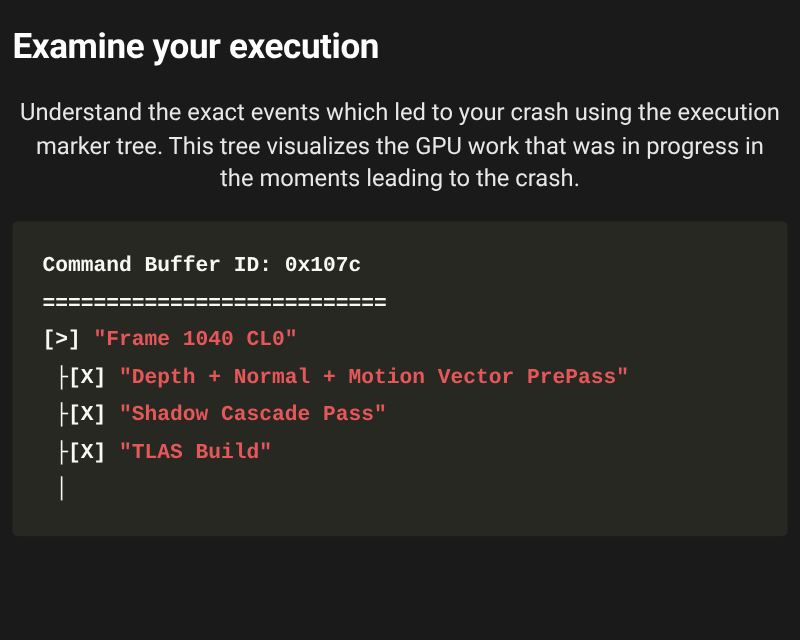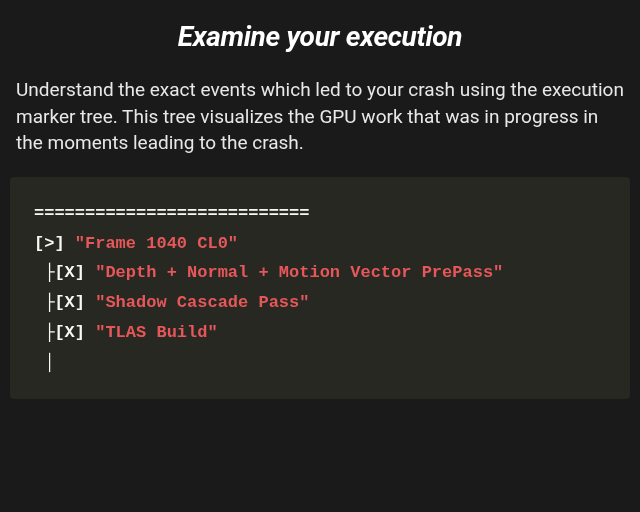--- a/index.html
+++ b/index.html
@@ -14,28 +14,27 @@
       font-family: -apple-system, BlinkMacSystemFont, "Segoe UI", Roboto, Helvetica, Arial, sans-serif;
       overflow: hidden;
     }
     .container {
       padding: 20px 10px 0 10px;
     }
     .heading {
       color: #ffffff;
       font-size: 28px;
       font-weight: 700;
-      text-align: center;
       margin-bottom: 24px;
       letter-spacing: -0.3px;
-      font-style: italic;
     }
     .paragraph {
       color: #e8e8e8;
       font-size: 19px;
+      text-align: center;
       line-height: 1.4;
       margin-bottom: 20px;
       padding: 0 6px;
       font-weight: 400;
     }
     .code-block {
       background-color: #272822;
       border-radius: 4px;
       margin: 14px 0 0 0;
       padding: 22px 24px;
@@ -64,20 +63,21 @@
       font-weight: 600;
     }
   </style>
 </head>
 <body>
 
 <div class="container">
   <h1 class="heading">Examine your execution</h1>
   <p class="paragraph">Understand the exact events which led to your crash using the execution marker tree. This tree visualizes the GPU work that was in progress in the moments leading to the crash.</p>
   <div class="code-block">
+    <div class="code-header">Command Buffer ID: 0x107c</div>
     <div class="code-divider">===========================</div>
     <div class="tree-line"><span class="tree-marker">[&gt;] </span><span class="string-marker">"Frame 1040 CL0"</span></div>
     <div class="tree-line"><span class="tree-marker"> ├[X] </span><span class="string-marker">"Depth + Normal + Motion Vector PrePass"</span></div>
     <div class="tree-line"><span class="tree-marker"> ├[X] </span><span class="string-marker">"Shadow Cascade Pass"</span></div>
     <div class="tree-line"><span class="tree-marker"> ├[X] </span><span class="string-marker">"TLAS Build"</span></div>
     <div class="tree-line"><span class="tree-marker"> │</span></div>
   </div>
 </div>
 
 </body></html>

